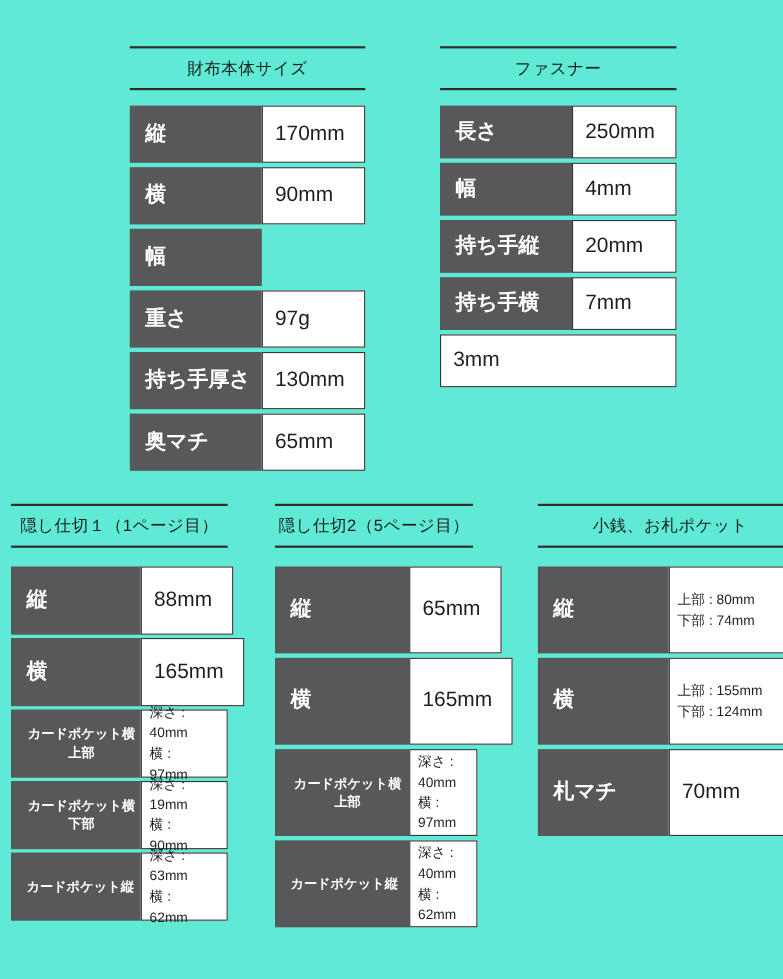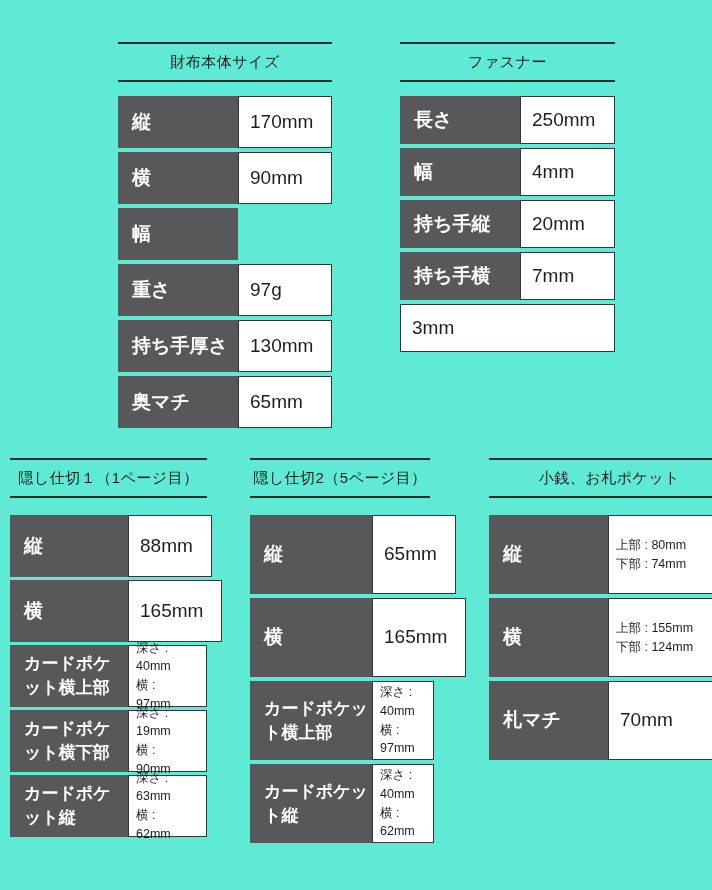--- a/index.html
+++ b/index.html
@@ -37,21 +37,21 @@
   .label{
     background:#58585a;
     color:#ffffff;
     font-weight:700;
     font-size:19px;
     padding-left:14px;
     padding-right:4px;
     flex:0 0 120px;
     line-height:1.3;
   }
-  .label.small{font-size:17px;line-height:1.4;}
+  .label.small{font-size:12px;line-height:1.4;text-align:center;}
   .value{
     background:#ffffff;
     border:1.5px solid #353535;
     color:#1e1e1e;
     font-size:19px;
     padding-left:11px;
     padding-right:18px;
     flex:1 1 auto;
     white-space:pre-line;
     line-height:1.3;

